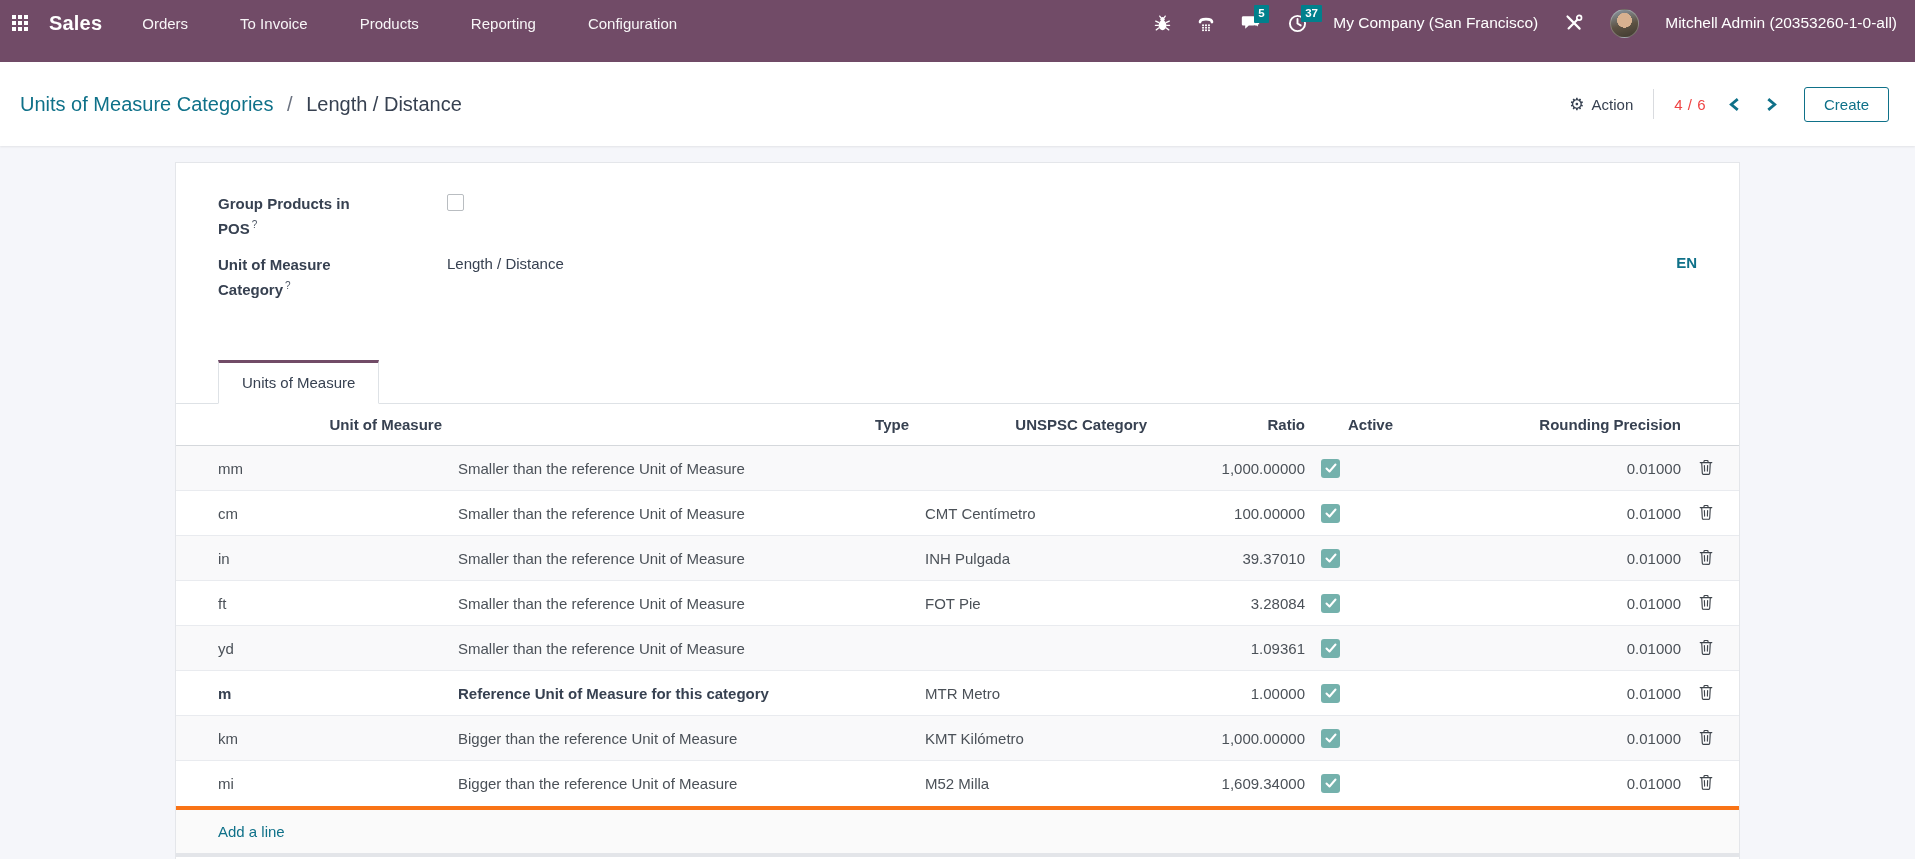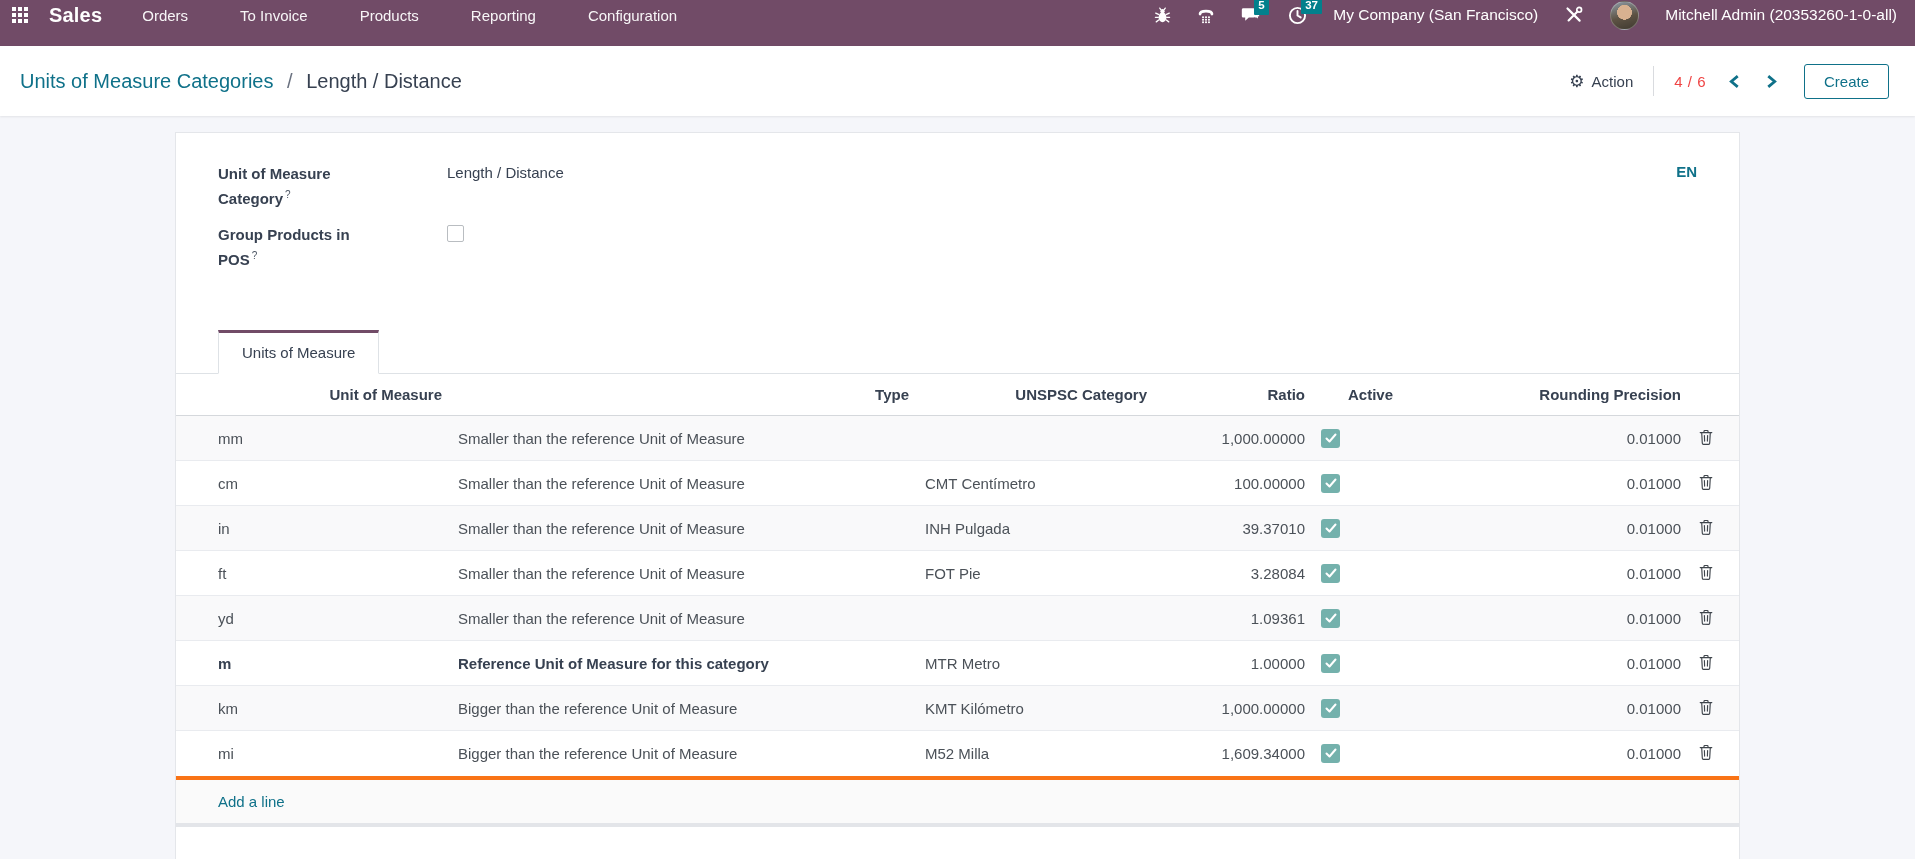--- a/index.html
+++ b/index.html
@@ -5,21 +5,21 @@
   * { box-sizing: border-box; }
   html,body { margin:0; padding:0; }
   body {
     width:1915px; height:859px; overflow:hidden;
     font-family:"Liberation Sans", sans-serif;
     background:#f5f6fa; color:#374151;
   }
 
   
   .topbar {
-    height:46px; background:#714B67; display:flex; align-items:center;
+    height:62px; background:#714B67; display:flex; align-items:center;
     padding:0 18px 16px 12px; color:#fff;
   }
   .grid-icon { width:16px; height:16px; display:grid; grid-template-columns:repeat(3,4px); grid-template-rows:repeat(3,4px); gap:2px; margin-right:21px; cursor:pointer;}
   .grid-icon i { background:#fff; display:block; }
   .app-name { font-size:20px; font-weight:700; margin-right:40px; cursor:pointer; letter-spacing:.2px;}
   .nav { display:flex; gap:52px; font-size:15px; }
   .nav span { cursor:pointer; opacity:.95; }
   .tb-right { margin-left:auto; display:flex; align-items:center; gap:26px; }
   .icon-btn { position:relative; display:inline-flex; cursor:pointer; }
   .badge {
@@ -30,21 +30,21 @@
   .avatar {
     width:29px; height:29px; border-radius:50%; cursor:pointer;
     background:
       radial-gradient(circle at 50% 38%, #d8b190 0 34%, rgba(0,0,0,0) 35%),
       linear-gradient(165deg, #8d9aa5 0%, #5d5243 55%, #3f3a30 100%);
     border:1px solid rgba(255,255,255,.25);
   }
 
   
   .control-panel {
-    height:70px; background:#fff; display:flex; align-items:center;
+    height:84px; background:#fff; display:flex; align-items:center;
     padding:0 26px 0 20px; box-shadow:0 1px 2px rgba(0,0,0,.08); position:relative; z-index:2;
   }
   .breadcrumb { font-size:20px; }
   .breadcrumb .parent { color:#0f7189; cursor:pointer; }
   .breadcrumb .sep { color:#6b7280; margin:0 8px; }
   .breadcrumb .current { color:#374151; }
   .cp-right { margin-left:auto; display:flex; align-items:center; gap:20px; }
   .action-btn { display:inline-flex; align-items:center; gap:7px; font-size:15px; color:#374151; cursor:pointer; }
   .gear { font-size:17px; line-height:1; color:#374151; }
   .v-divider { width:1px; height:30px; background:#d9dbdf; }
@@ -201,30 +201,30 @@
     <button class="create-btn">Create</button>
   </div>
 </div>
 
 <div class="content">
   <div class="card">
 
     <div class="form-area">
       <div class="field-row">
         <div class="field-label">
+          <span>Group Products in POS</span><sup class="help">?</sup>
+        </div>
+        <div class="checkbox-empty"></div>
+      </div>
+      <div class="field-row">
+        <div class="field-label">
           <span>Unit of Measure Category</span><sup class="help">?</sup>
         </div>
         <div class="field-value">Length / Distance</div>
         <span class="lang">EN</span>
-      </div>
-      <div class="field-row">
-        <div class="field-label">
-          <span>Group Products in POS</span><sup class="help">?</sup>
-        </div>
-        <div class="checkbox-empty"></div>
       </div>
     </div>
 
     <div class="tabs">
       <div class="tab">Units of Measure</div>
     </div>
 
     <table class="uom">
       <colgroup>
         <col class="c1">

